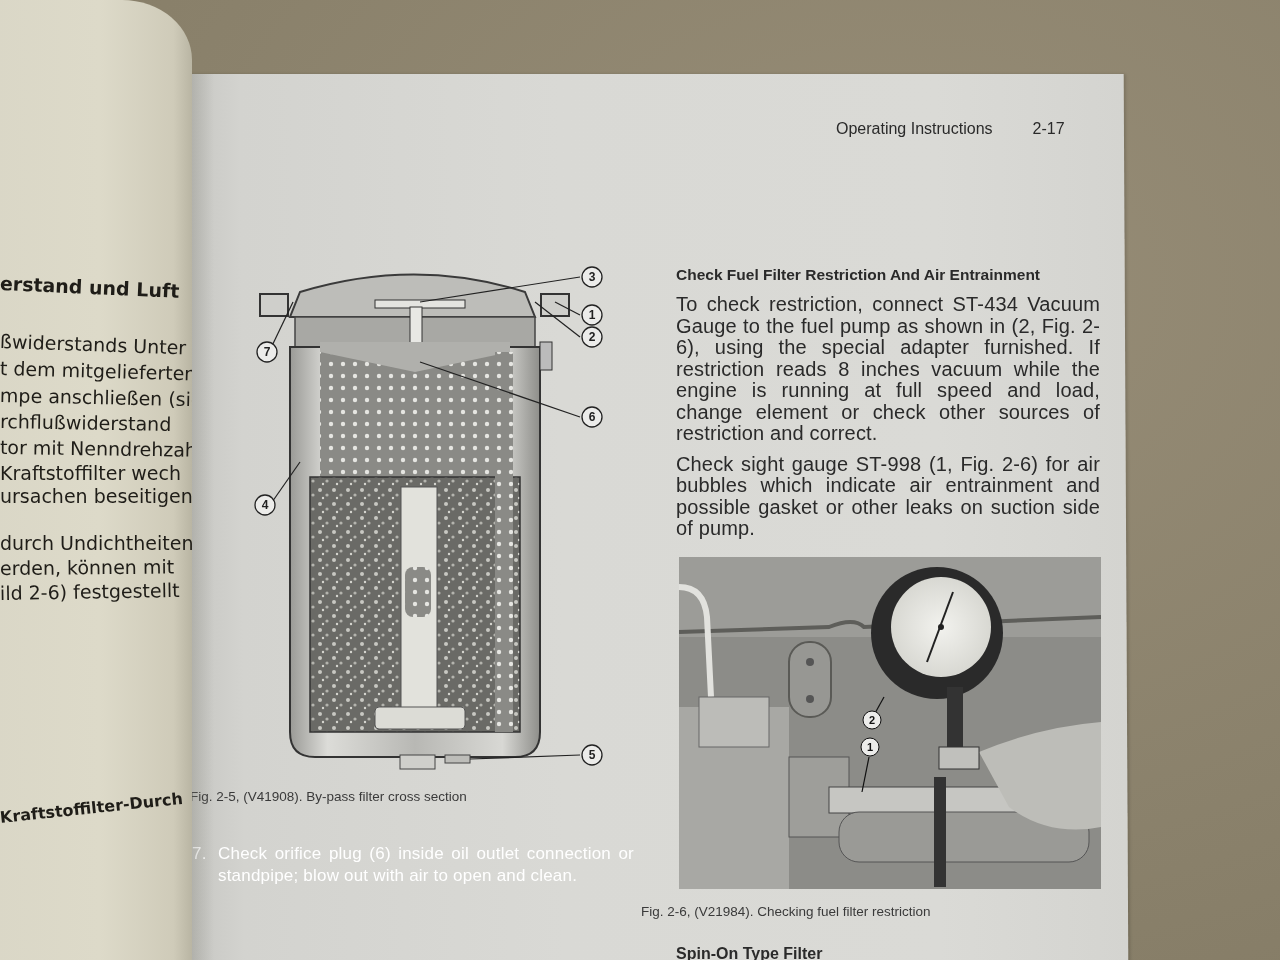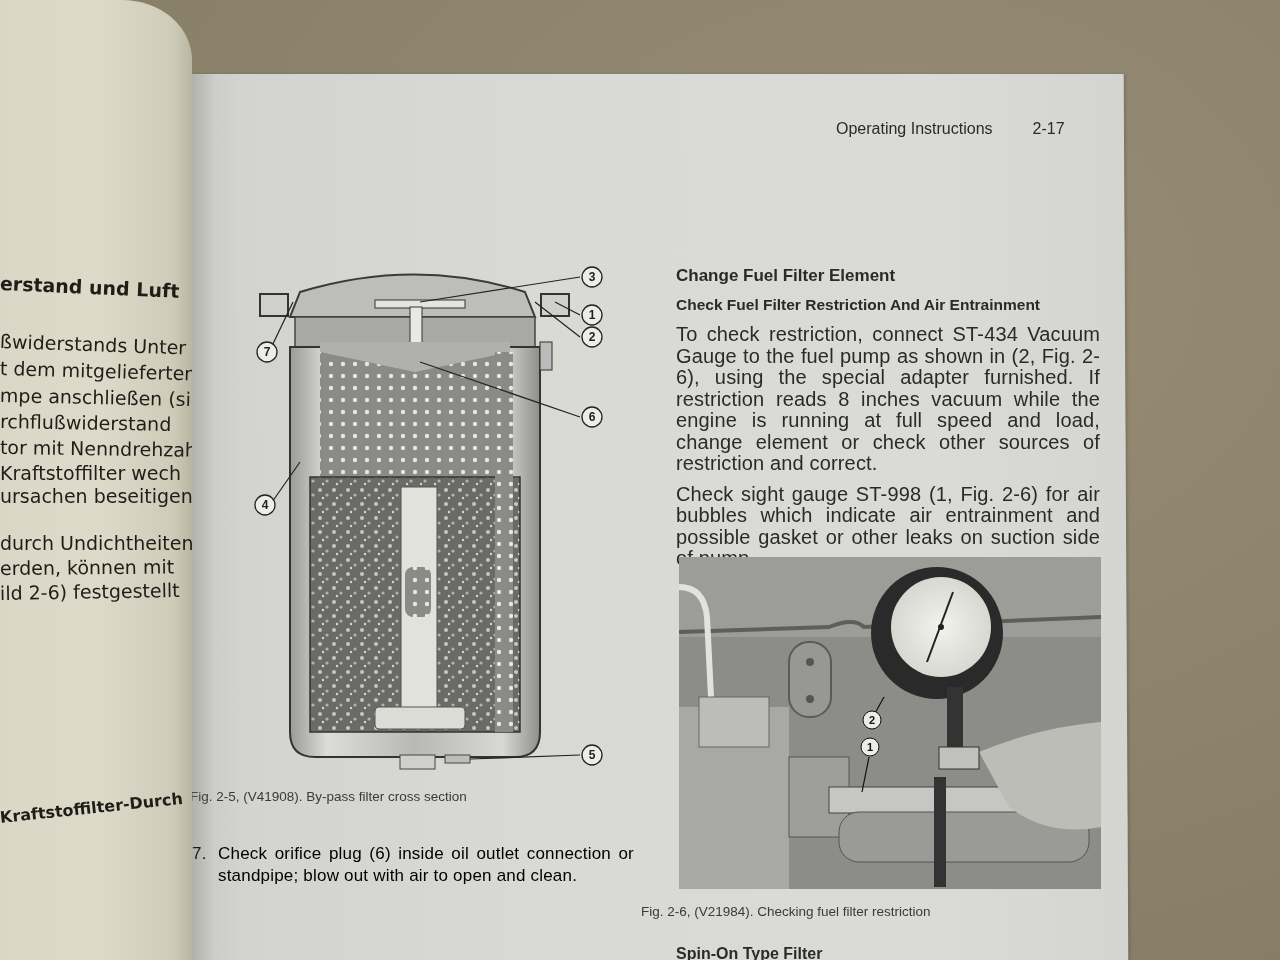--- a/index.html
+++ b/index.html
@@ -63,21 +63,21 @@
       width: 425px; height: 520px;
     }
     .fig25-caption {
       position: absolute;
       left: 190px; top: 789px;
       font-size: 13.5px; color: #3a3a3a;
     }
 
     
     .steps { position: absolute; left: 192px; top: 843px; width: 442px; }
-    .step { display: flex; font-size: 17px; line-height: 22px; color: #000000; margin-bottom: 8px; letter-spacing: 0.2px; }
+    .step { display: flex; font-size: 17px; line-height: 22px; color: #ffffff; margin-bottom: 8px; letter-spacing: 0.2px; }
     .step .num { width: 26px; flex: none; }
     .step .txt { text-align: justify; }
 
     
     .col-right { position: absolute; left: 676px; top: 266px; width: 424px; color: #2a2a2a; }
     .h-main { font-weight: bold; font-size: 17px; margin-bottom: 10px; }
     .h-sub { font-weight: bold; font-size: 15.5px; margin-bottom: 10px; }
     .para { font-size: 20px; line-height: 21.5px; text-align: justify; letter-spacing: 0.15px; margin-bottom: 9px; }
 
     .fig26 {
@@ -205,21 +205,20 @@
 <div class="fig25-caption">Fig. 2-5, (V41908). By-pass filter cross section</div>
 
 <div class="steps">
   <div class="step">
     <span class="num">7.</span>
     <span class="txt">Check orifice plug (6) inside oil outlet connection or standpipe; blow out with air to open and clean.</span>
   </div>
 </div>
 
 <div class="col-right">
-  <div class="h-main">Change Fuel Filter Element</div>
   <div class="h-sub">Check Fuel Filter Restriction And Air Entrainment</div>
   <p class="para">To check restriction, connect ST-434 Vacuum Gauge to the fuel pump as shown in (2, Fig. 2-6), using the special adapter furnished. If restriction reads 8 inches vacuum while the engine is running at full speed and load, change element or check other sources of restriction and correct.</p>
   <p class="para">Check sight gauge ST-998 (1, Fig. 2-6) for air bubbles which indicate air entrainment and possible gasket or other leaks on suction side of pump.</p>
 </div>
 
 <div class="fig26">
   <svg width="422" height="332" viewBox="0 0 422 332" xmlns="http://www.w3.org/2000/svg">
     <defs>
       <radialGradient id="dial" cx="0.5" cy="0.5" r="0.5">
         <stop offset="0" stop-color="#f2f2ee"></stop>

